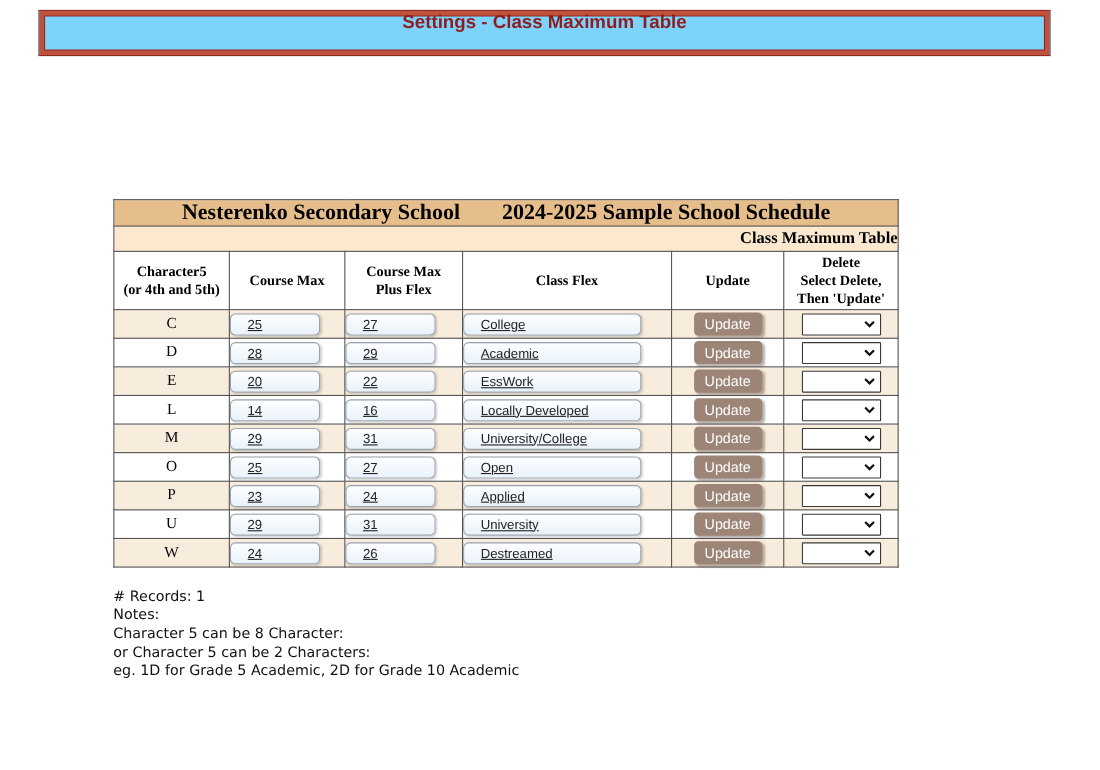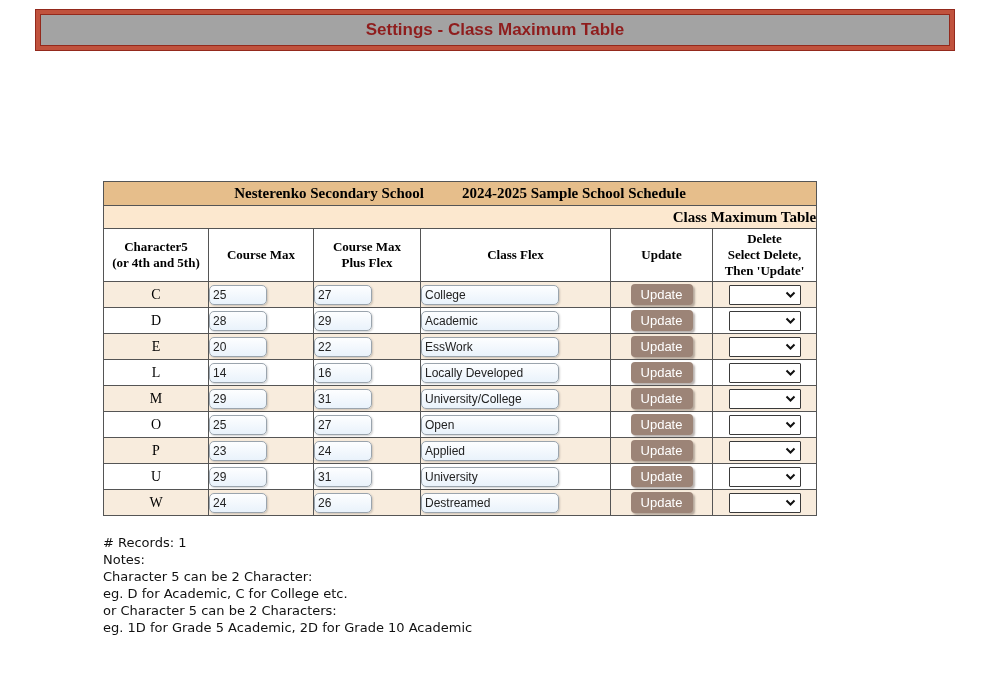--- a/index.html
+++ b/index.html
@@ -4,40 +4,40 @@
 <style>
   html,body { margin:0; padding:0; }
   body {
     width:1000px; height:700px; background:#ffffff; position:relative;
     font-family:"Liberation Sans", sans-serif; overflow:hidden;
   }
 
   
   .title-box {
     position:absolute; left:35px; top:9px; width:918px; height:40px;
-    background:#a3a3a3;
+    background:#7dd3fc;
     border:1px solid var(--title-border-dark, #93291c);
     box-shadow: inset 0 0 0 4px var(--title-border, #c0523d),
                 inset 0 0 0 5px var(--title-border-dark, #93291c);
-    display:flex; align-items:center; justify-content:center;
+    display:flex; justify-content:center;
   }
   .title-text {
     font-size:17px; font-weight:bold; color:var(--title-text, #8f1d1d);
   }
 
   
   .table-wrap { position:absolute; left:103px; top:181px; }
   table.maxtable {
     border-collapse:collapse; table-layout:fixed; width:713px;
     font-family:"Liberation Serif", serif; color:#000;
   }
   table.maxtable th, table.maxtable td { border:1px solid #555; padding:0; }
   .hdr-school {
     background:var(--header-tan, #e6be8b); height:23px;
-    font-size:15px; font-weight:bold; text-align:center;
+    font-size:20px; font-weight:bold; text-align:center;
   }
   .hdr-school .gap { display:inline-block; width:38px; }
   .hdr-sub {
     background:var(--header-peach, #fce8cf); height:22px;
     font-size:15px; font-weight:bold; text-align:right;
   }
   .colhead th {
     background:#ffffff; height:52px; font-size:13px; font-weight:bold;
     text-align:center; vertical-align:middle; white-space:pre-line; line-height:16px;
   }
@@ -45,22 +45,23 @@
   tr.row.alt td { background:var(--row-alt, #f8ecdd); }
   td.letter { text-align:center; font-size:14px; }
   td.cell-num { padding-left:16px; }
   td.cell-type { padding-left:9px; }
   td.cell-update, td.cell-delete { text-align:center; }
 
   input.field {
     font-family:"Liberation Sans", sans-serif; font-size:12px; color:#222;
     height:16px; border:1px solid #9aa4ad; border-radius:5px;
     background:linear-gradient(#fdfeff, var(--input-bg, #e9f2fb));
-    padding:1px 3px; box-shadow:1px 1px 2px rgba(0,0,0,0.18);
+    padding:1px 15px; box-shadow:1px 1px 2px rgba(0,0,0,0.18);
     vertical-align:middle;
+    text-decoration:underline;
   }
   input.num { width:50px; }
   input.type { width:130px; }
 
   button.update-btn {
     font-family:"Liberation Sans", sans-serif; font-size:13px; color:#fff;
     background:var(--update-button, #9c8477); border:none; border-radius:4px;
     height:21px; width:62px; box-shadow:2px 2px 2px rgba(100,85,75,0.45);
     cursor:pointer;
   }
@@ -218,17 +219,16 @@
                   <polyline points="1.5,1.5 5.5,5.5 9.5,1.5" fill="none" stroke="#111" stroke-width="2"></polyline>
                 </svg></span></span></td>
     </tr>
   </tbody>
     </table>
 </div>
 
 <div class="notes">
   <div># Records: 1</div>
   <div>Notes:</div>
-  <div>Character 5 can be 2 Character:</div>
-  <div>eg. D for Academic, C for College etc.</div>
+  <div>Character 5 can be 8 Character:</div>
   <div>or Character 5 can be 2 Characters:</div>
   <div>eg. 1D for Grade 5 Academic, 2D for Grade 10 Academic</div>
 </div>
 
 </body></html>

